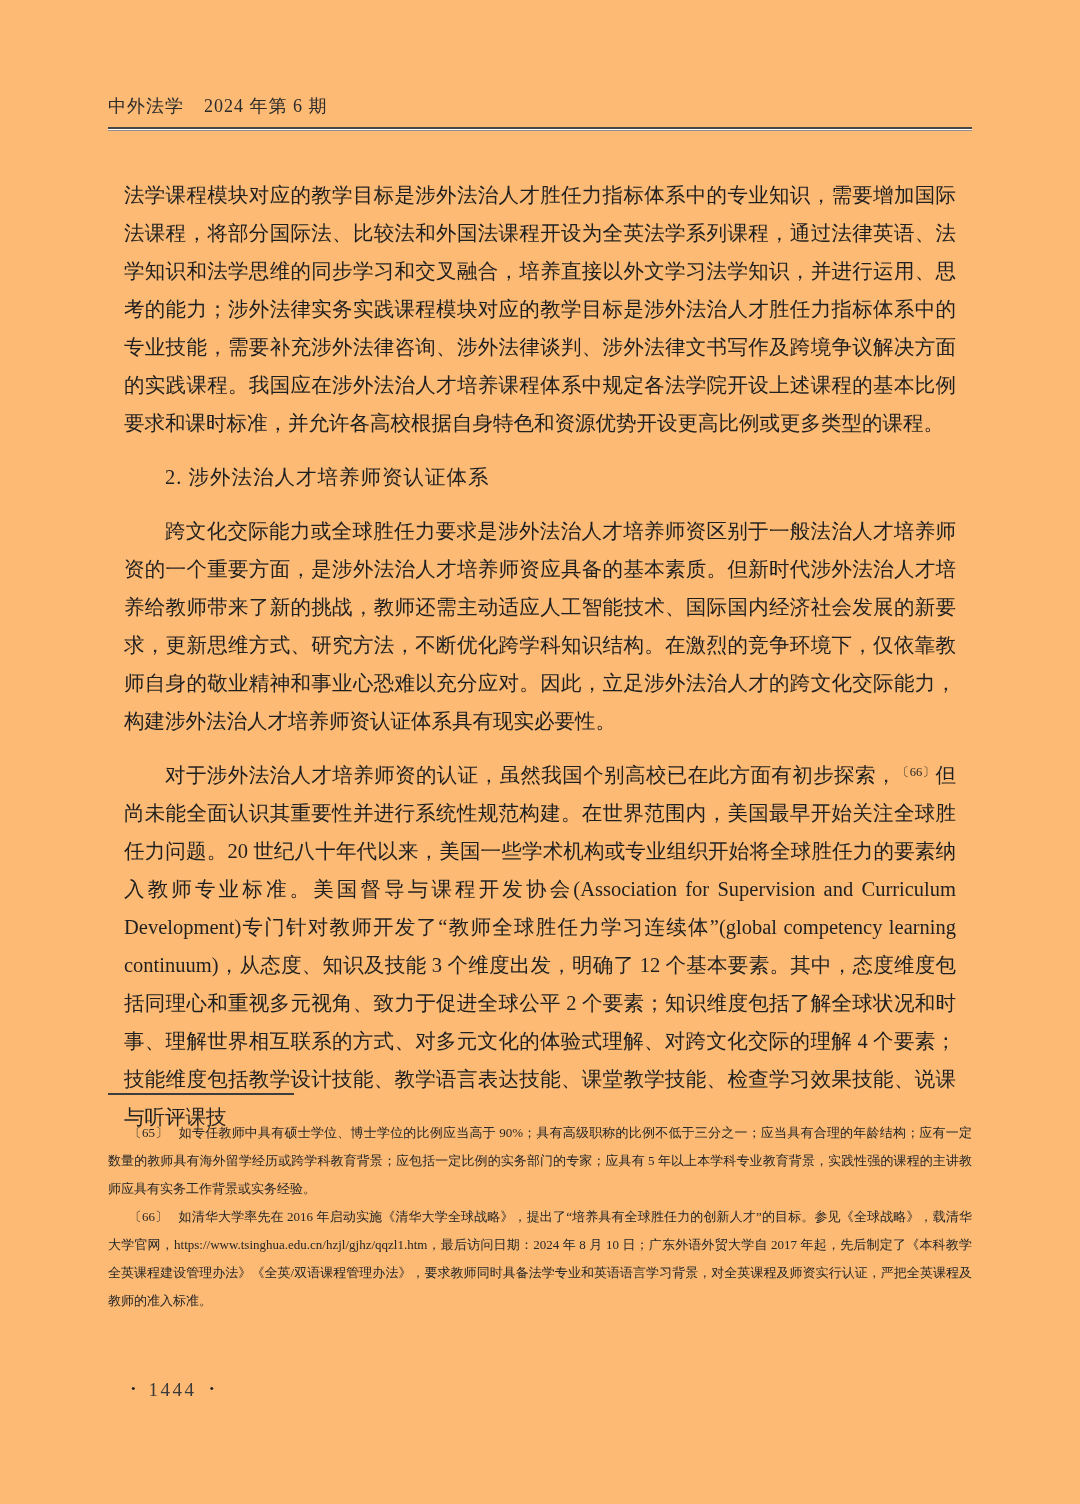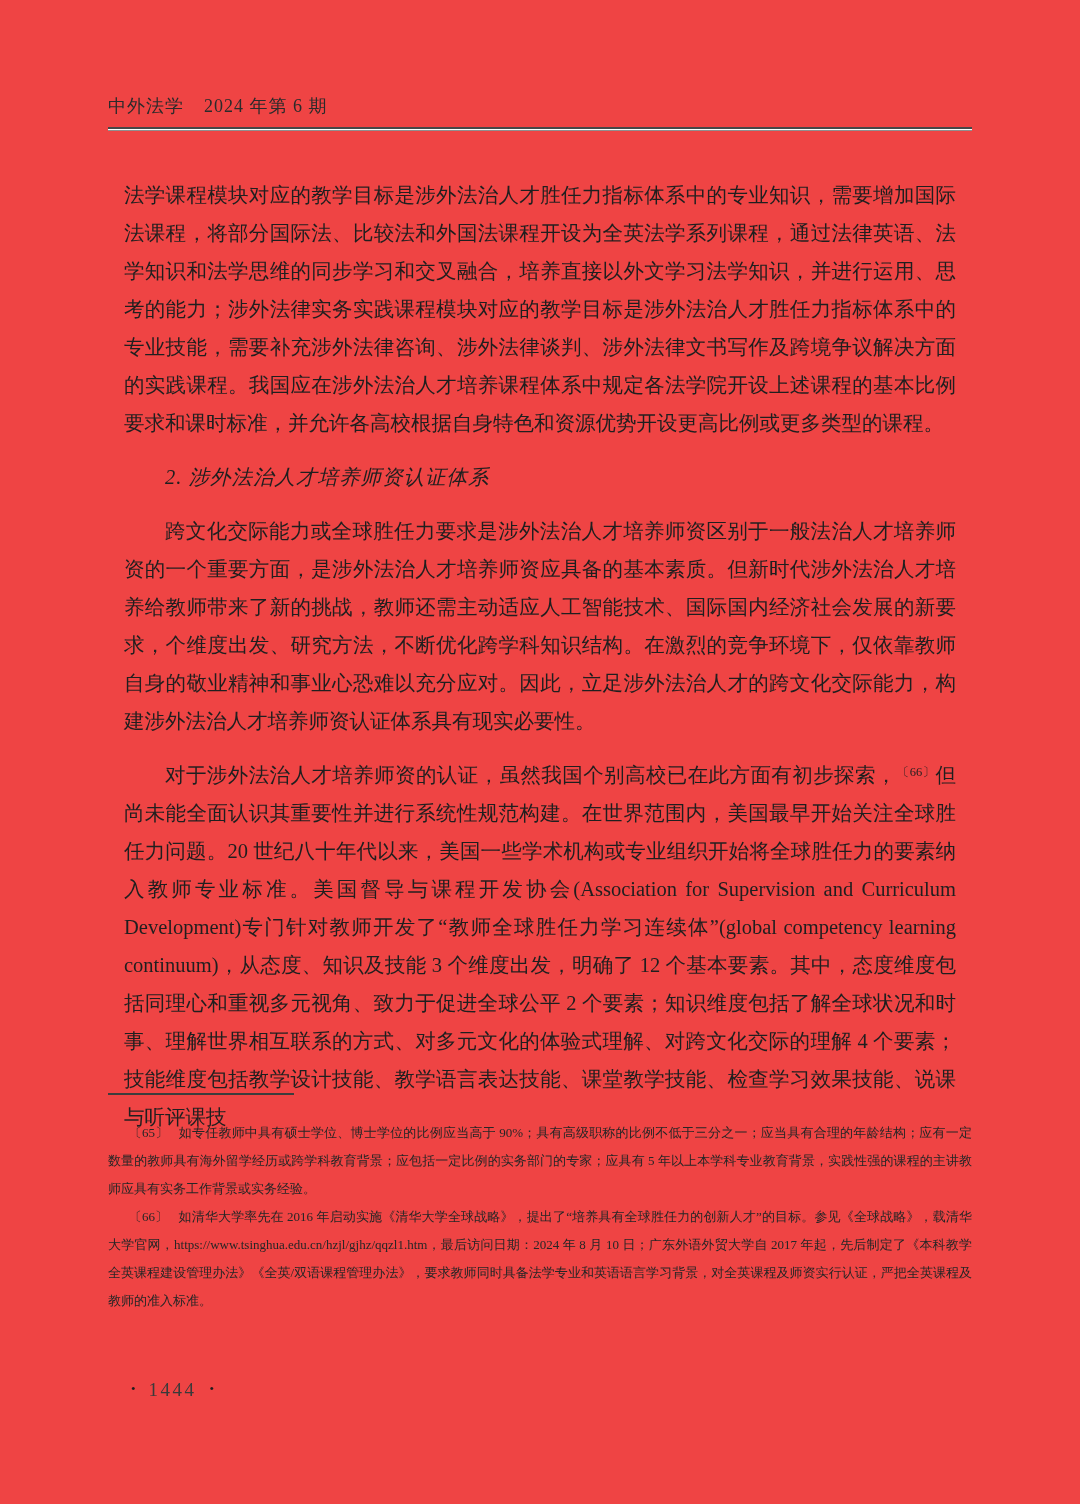--- a/index.html
+++ b/index.html
@@ -4,21 +4,21 @@
 <style>
   html, body {
     margin: 0; padding: 0;
     width: 1080px; height: 1504px;
     background: #ffffff;
     overflow: hidden;
   }
   .page {
     position: relative;
     width: 1080px; height: 1504px;
-    background: #ef4444;
+    background: #fdba74;
     font-family: "Liberation Serif", "DejaVu Serif", serif;
     color: #1f1f1f;
   }
   .page-header {
     position: absolute;
     left: 108px; top: 94px; width: 864px;
     font-size: 18px;
     color: #2b2b2b;
     letter-spacing: 1px;
     white-space: nowrap;
@@ -31,21 +31,21 @@
   }
   .body-text {
     position: absolute;
     left: 108px; top: 160px; width: 864px;
     font-size: 20.5px;
     line-height: 38px;
     text-align: justify;
   }
   .para { margin: 16px; text-align: justify; }
   .para.indent { text-indent: 2em; }
-  .para.heading { font-style: italic; letter-spacing: 1px; }
+  .para.heading { letter-spacing: 1px; }
   sup.fnref {
     font-size: 12.5px;
     line-height: 0;
     vertical-align: 6px;
     letter-spacing: 0;
   }
   .footnote-sep {
     position: absolute;
     left: 108px; top: 1093px; width: 186px; height: 2px;
     background: #3d3d3d;
@@ -76,21 +76,21 @@
 
   <div class="page-header">
     <span>中外法学</span><span class="issue-label">2024 年第 6 期</span>
   </div>
 
   <div class="header-rule"></div>
 
   <div class="body-text">
       <p class="para">法学课程模块对应的教学目标是涉外法治人才胜任力指标体系中的专业知识，需要增加国际法课程，将部分国际法、比较法和外国法课程开设为全英法学系列课程，通过法律英语、法学知识和法学思维的同步学习和交叉融合，培养直接以外文学习法学知识，并进行运用、思考的能力；涉外法律实务实践课程模块对应的教学目标是涉外法治人才胜任力指标体系中的专业技能，需要补充涉外法律咨询、涉外法律谈判、涉外法律文书写作及跨境争议解决方面的实践课程。我国应在涉外法治人才培养课程体系中规定各法学院开设上述课程的基本比例要求和课时标准，并允许各高校根据自身特色和资源优势开设更高比例或更多类型的课程。</p>
       <p class="para indent heading">2. 涉外法治人才培养师资认证体系</p>
-      <p class="para indent">跨文化交际能力或全球胜任力要求是涉外法治人才培养师资区别于一般法治人才培养师资的一个重要方面，是涉外法治人才培养师资应具备的基本素质。但新时代涉外法治人才培养给教师带来了新的挑战，教师还需主动适应人工智能技术、国际国内经济社会发展的新要求，个维度出发、研究方法，不断优化跨学科知识结构。在激烈的竞争环境下，仅依靠教师自身的敬业精神和事业心恐难以充分应对。因此，立足涉外法治人才的跨文化交际能力，构建涉外法治人才培养师资认证体系具有现实必要性。</p>
+      <p class="para indent">跨文化交际能力或全球胜任力要求是涉外法治人才培养师资区别于一般法治人才培养师资的一个重要方面，是涉外法治人才培养师资应具备的基本素质。但新时代涉外法治人才培养给教师带来了新的挑战，教师还需主动适应人工智能技术、国际国内经济社会发展的新要求，更新思维方式、研究方法，不断优化跨学科知识结构。在激烈的竞争环境下，仅依靠教师自身的敬业精神和事业心恐难以充分应对。因此，立足涉外法治人才的跨文化交际能力，构建涉外法治人才培养师资认证体系具有现实必要性。</p>
       <p class="para indent">对于涉外法治人才培养师资的认证，虽然我国个别高校已在此方面有初步探索，<sup class="fnref">〔66〕</sup>但尚未能全面认识其重要性并进行系统性规范构建。在世界范围内，美国最早开始关注全球胜任力问题。20 世纪八十年代以来，美国一些学术机构或专业组织开始将全球胜任力的要素纳入教师专业标准。美国督导与课程开发协会(Association for Supervision and Curriculum Development)专门针对教师开发了“教师全球胜任力学习连续体”(global competency learning continuum)，从态度、知识及技能 3 个维度出发，明确了 12 个基本要素。其中，态度维度包括同理心和重视多元视角、致力于促进全球公平 2 个要素；知识维度包括了解全球状况和时事、理解世界相互联系的方式、对多元文化的体验式理解、对跨文化交际的理解 4 个要素；技能维度包括教学设计技能、教学语言表达技能、课堂教学技能、检查学习效果技能、说课与听评课技</p>
     </div>
 
   <div class="footnote-sep"></div>
 
   <div class="footnotes">
       <p class="footnote"><span class="fn-marker">〔65〕</span>如专任教师中具有硕士学位、博士学位的比例应当高于 90%；具有高级职称的比例不低于三分之一；应当具有合理的年龄结构；应有一定数量的教师具有海外留学经历或跨学科教育背景；应包括一定比例的实务部门的专家；应具有 5 年以上本学科专业教育背景，实践性强的课程的主讲教师应具有实务工作背景或实务经验。</p>
       <p class="footnote"><span class="fn-marker">〔66〕</span>如清华大学率先在 2016 年启动实施《清华大学全球战略》，提出了“培养具有全球胜任力的创新人才”的目标。参见《全球战略》，载清华大学官网，https://www.tsinghua.edu.cn/hzjl/gjhz/qqzl1.htm，最后访问日期：2024 年 8 月 10 日；广东外语外贸大学自 2017 年起，先后制定了《本科教学全英课程建设管理办法》《全英/双语课程管理办法》，要求教师同时具备法学专业和英语语言学习背景，对全英课程及师资实行认证，严把全英课程及教师的准入标准。</p>
     </div>
 

